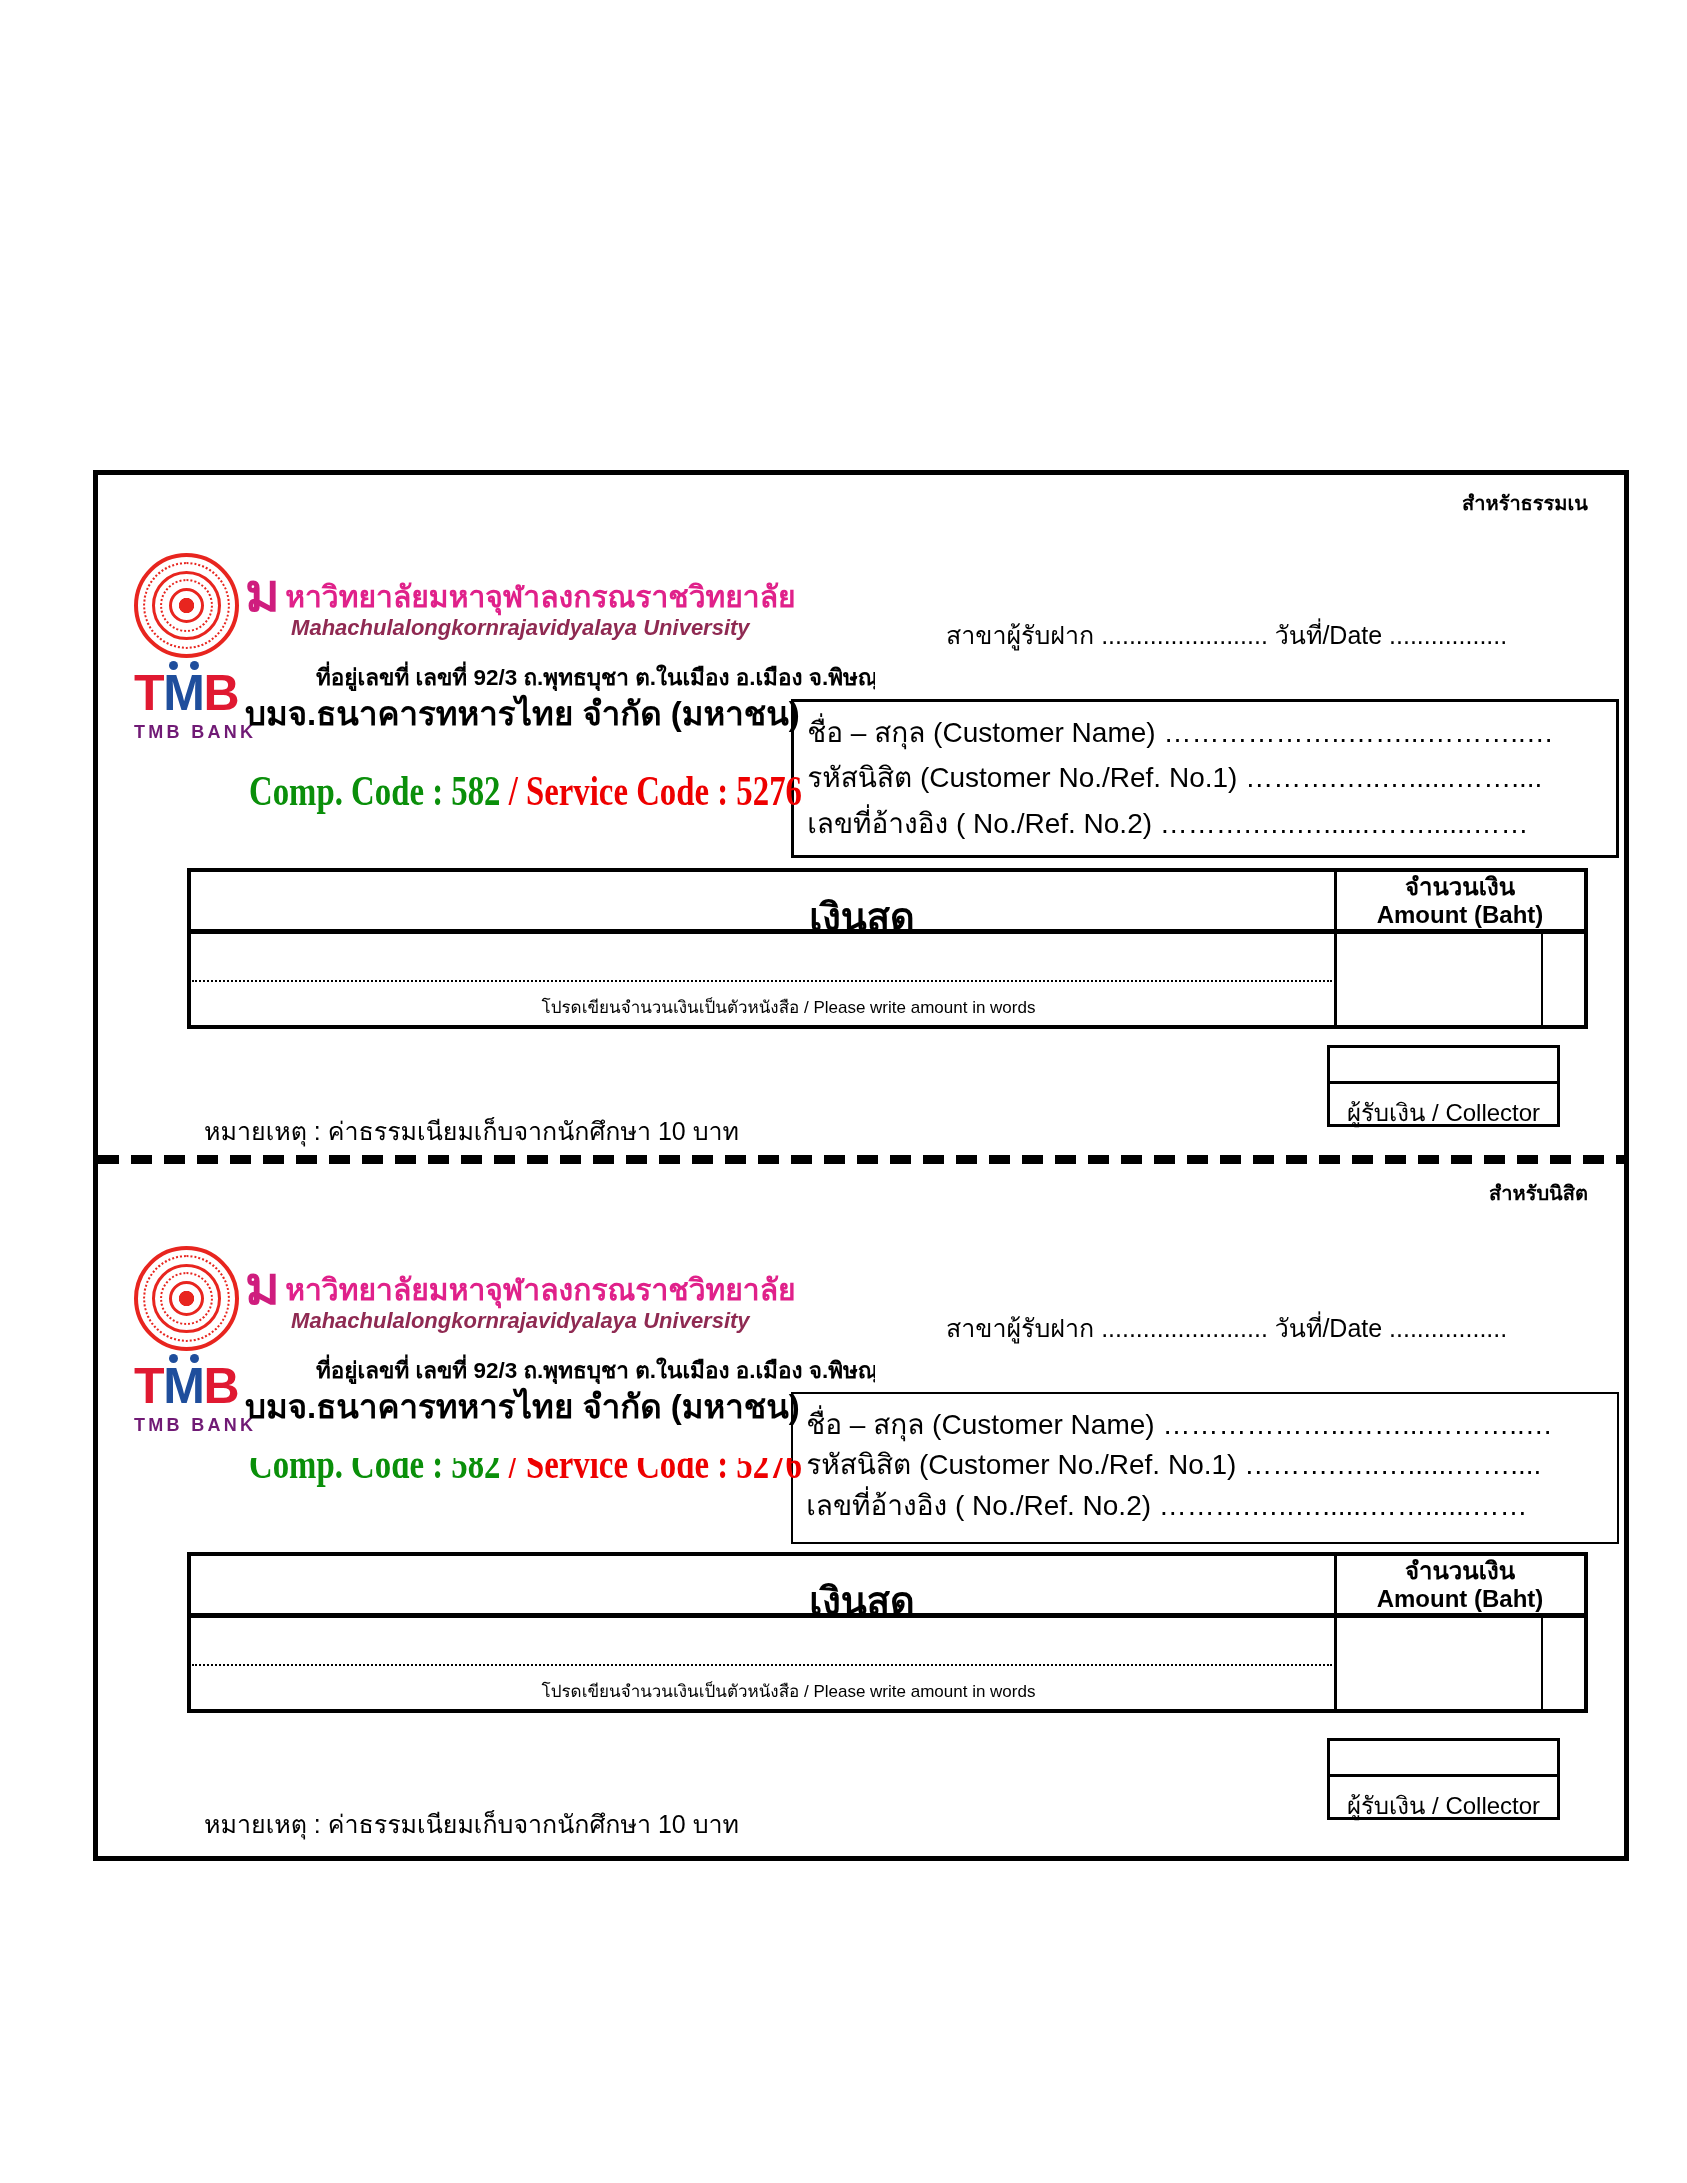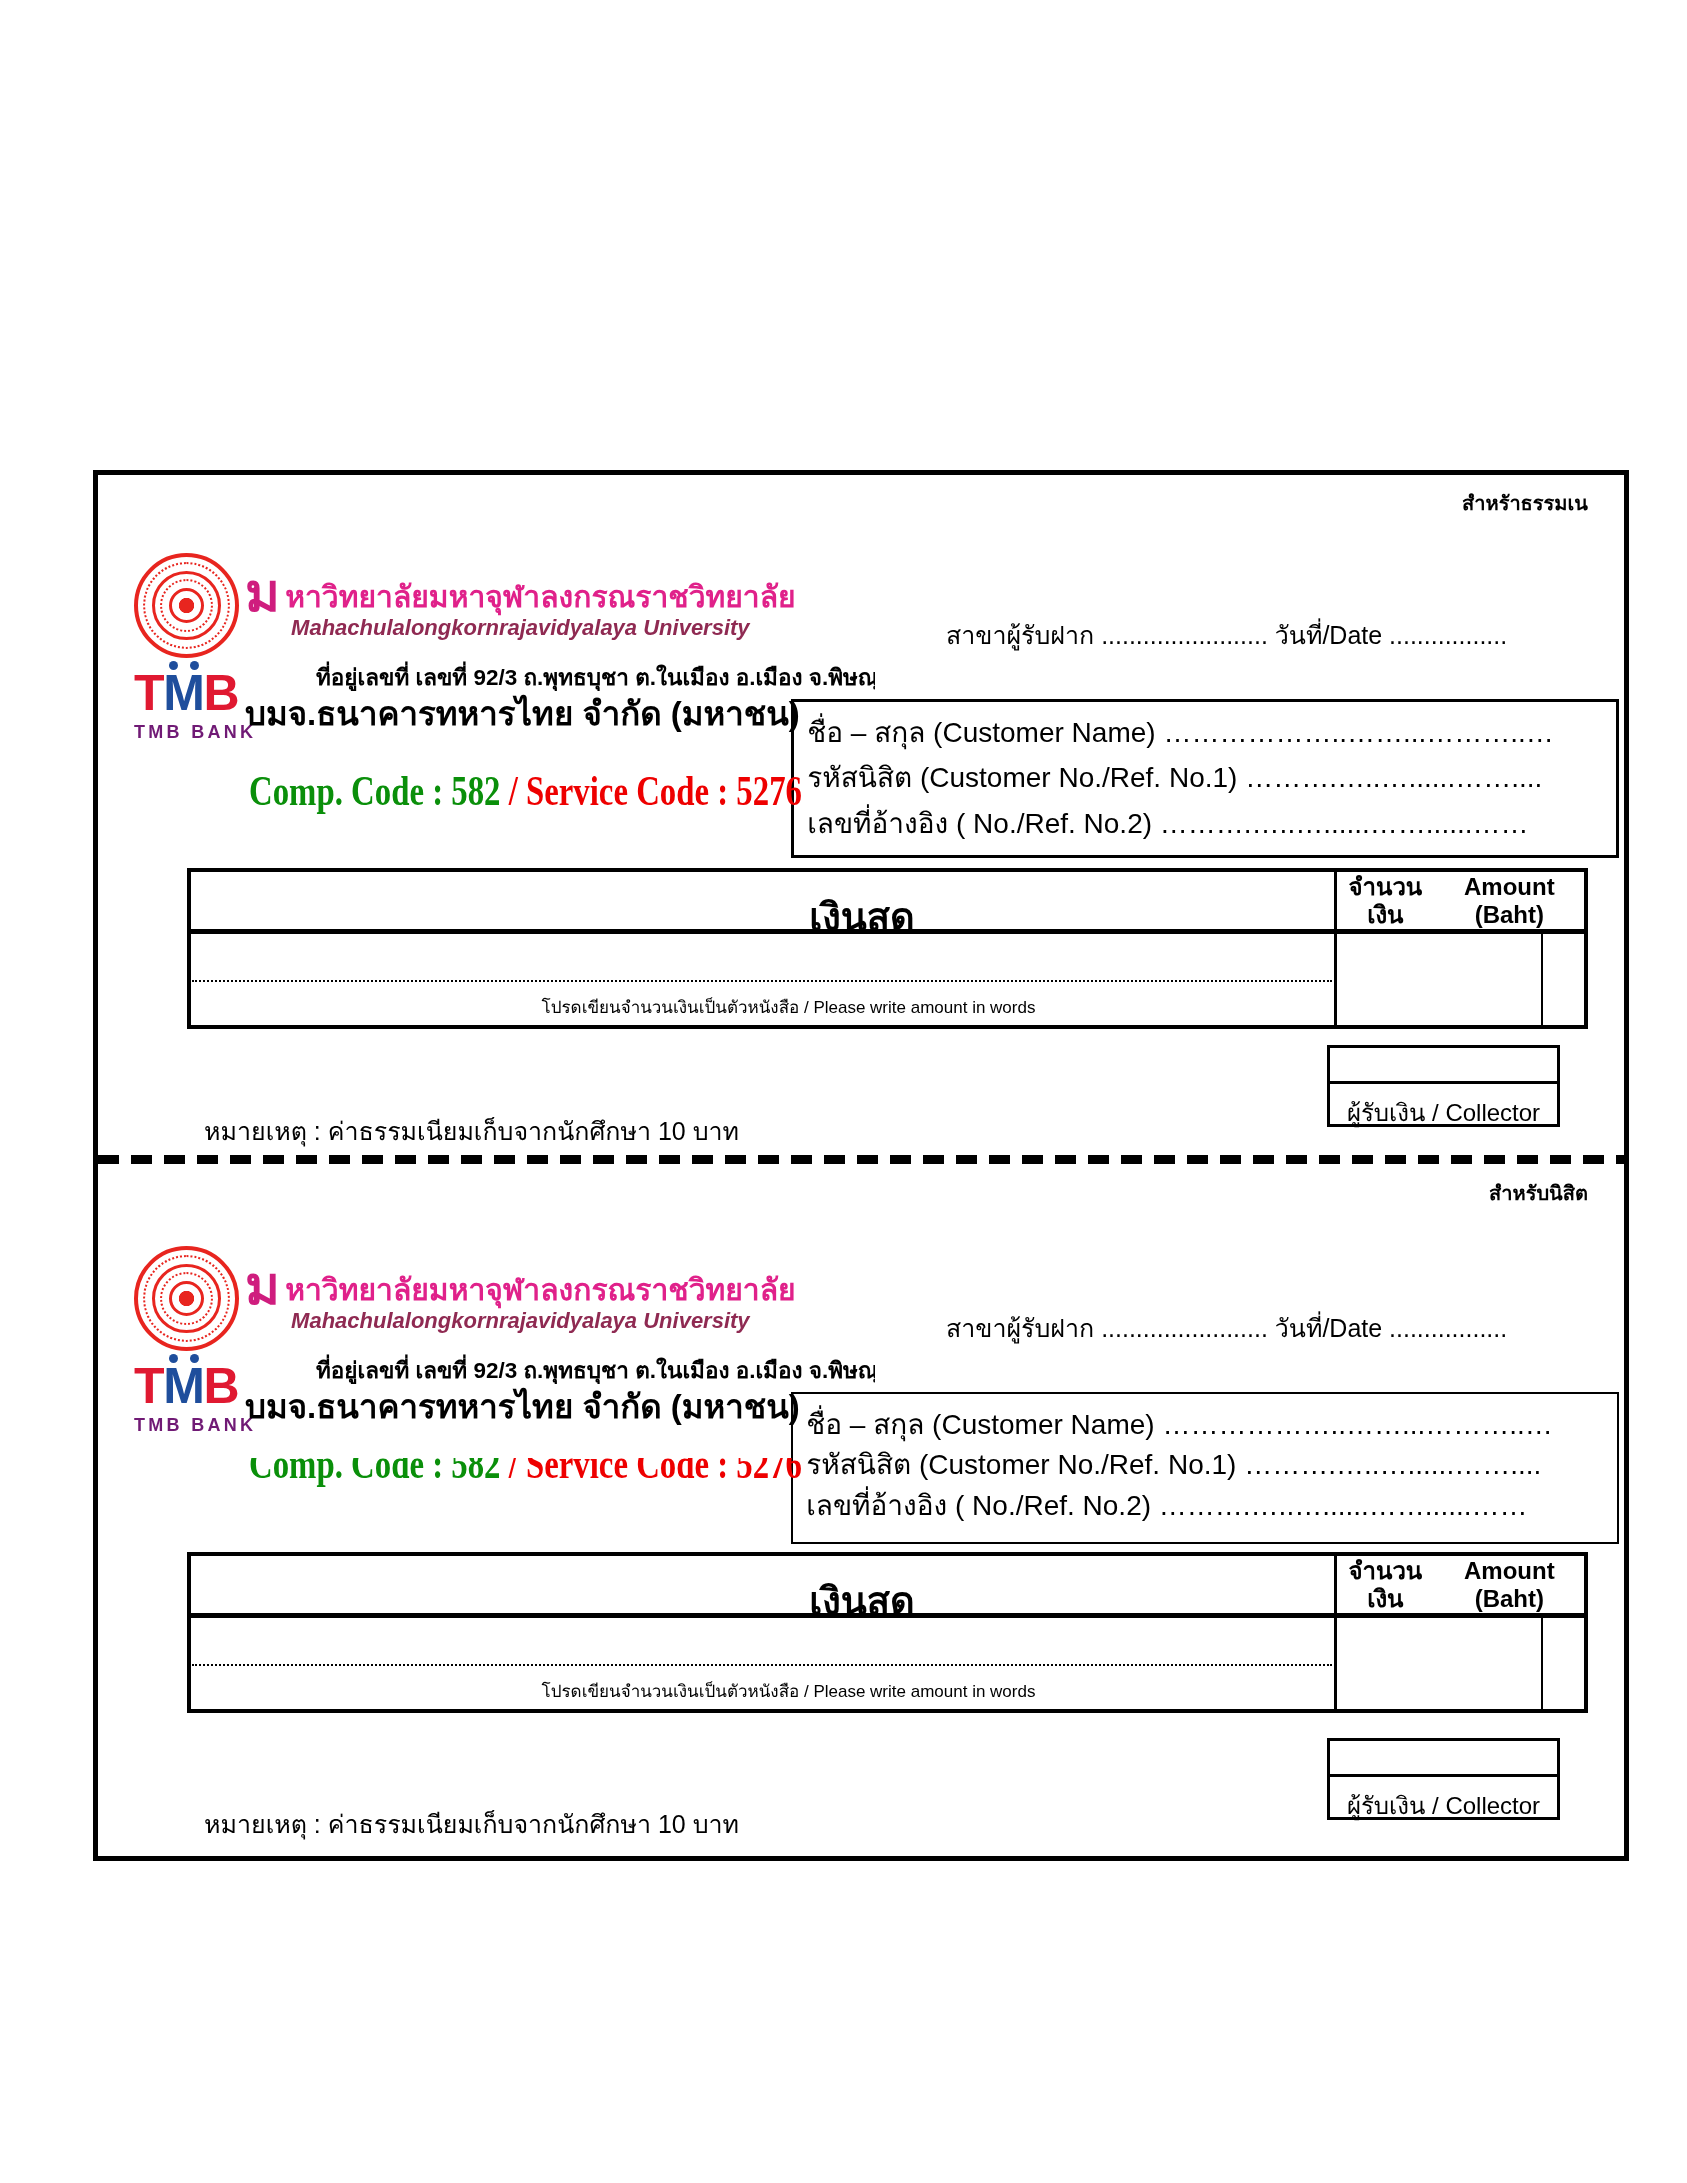--- a/index.html
+++ b/index.html
@@ -100,21 +100,21 @@
   .copy-student .amount-table { top:384px; }
   .at-col-divider   { position:absolute; top:0; bottom:0; left:1143px; width:2.6px; background:#000; }
   .at-header-line   { position:absolute; top:57px; left:0; right:0; height:4.6px; background:#000; }
   .at-cash-header   {
     position:absolute; top:16px; left:0; width:1342px; height:57px;
     display:flex; align-items:center; justify-content:center;
     font-size:38px; font-weight:bold;
   }
   .at-amount-header {
     position:absolute; top:0; left:1145px; right:0; height:57px;
-    display:flex; flex-direction:row; align-items:center; justify-content:center;
+    display:flex; flex-direction:column; align-items:center; justify-content:center;
     font-size:24px; font-weight:bold; line-height:1.15; text-align:center;
   }
   .at-satang-divider{ position:absolute; top:62px; bottom:0; left:1350px; width:2px; background:#000; }
   .at-dotted-line   { position:absolute; top:108px; left:1.3px; width:1140px; border-top:2.6px dotted #000; }
   .at-words-row     {
     position:absolute; left:0; width:1143px; bottom:5.3px; text-align:center;
     font-size:17px; white-space:nowrap;margin-left:26px;
   }
 
   

